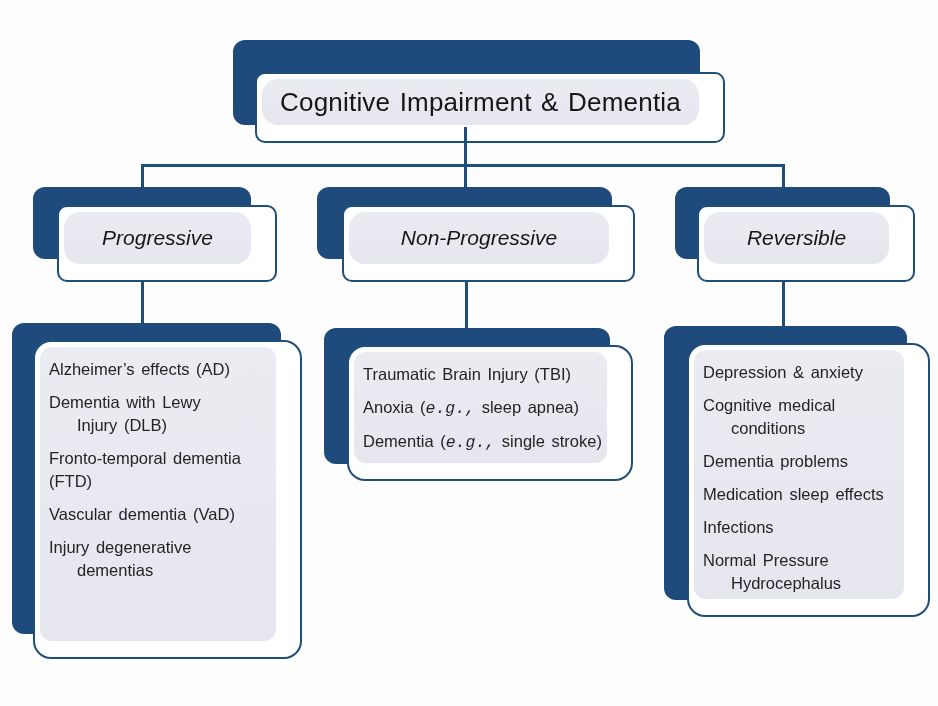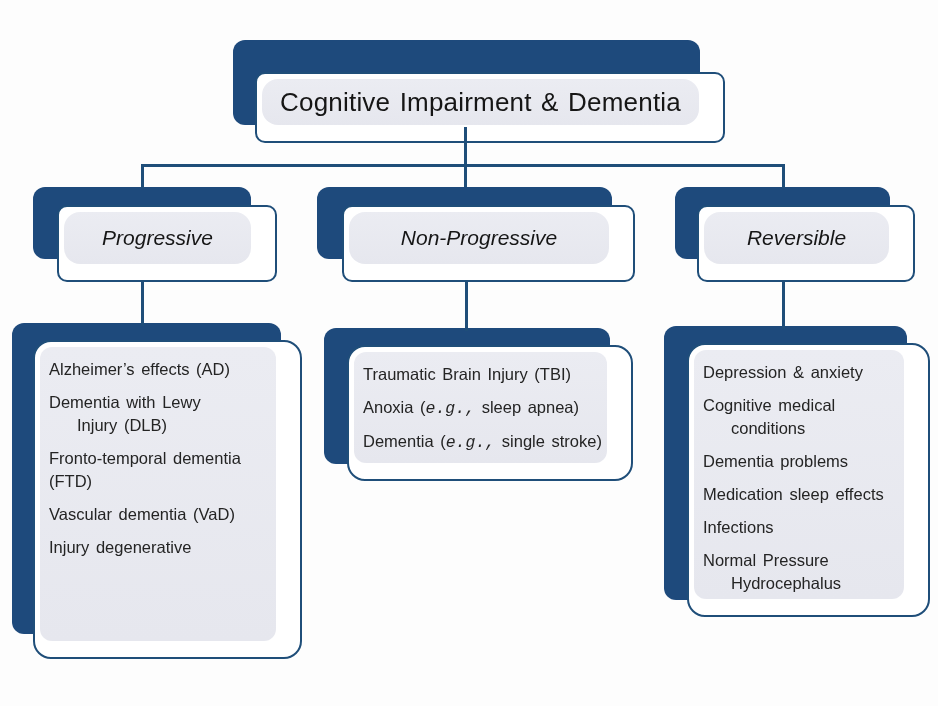--- a/index.html
+++ b/index.html
@@ -122,20 +122,21 @@
           </div>
           <div class="item">
             <div class="ln"><span>Fronto-temporal dementia</span></div>
             <div class="ln"><span>(FTD)</span></div>
           </div>
           <div class="item">
             <div class="ln"><span>Vascular dementia (VaD)</span></div>
           </div>
           <div class="item">
             <div class="ln"><span>Injury degenerative</span></div>
+            <div class="ln ind"><span>dementias</span></div>
           </div>
         </div>
     </div>
   </div>
 
   <div class="shadow" id="np-list-shadow"></div>
   <div class="face big" id="np-list-face">
     <div class="panel">
       <div class="items">
           <div class="item">

